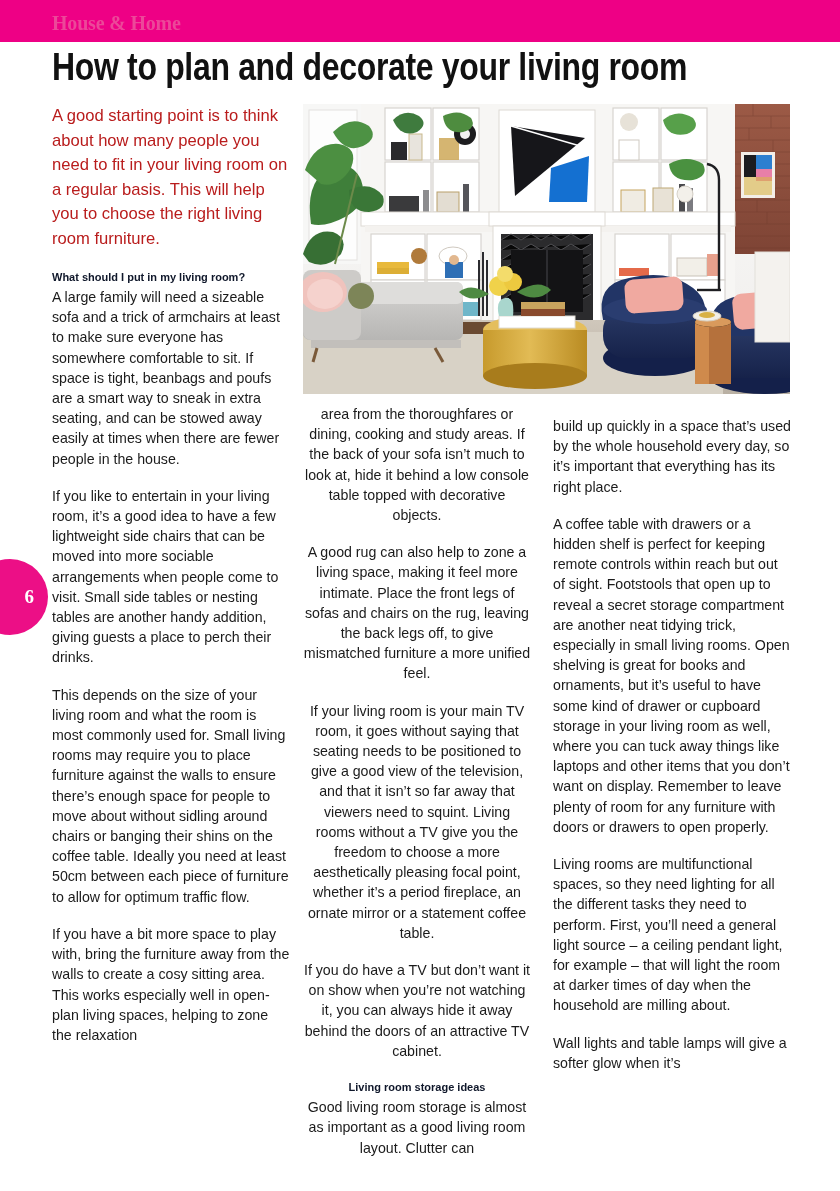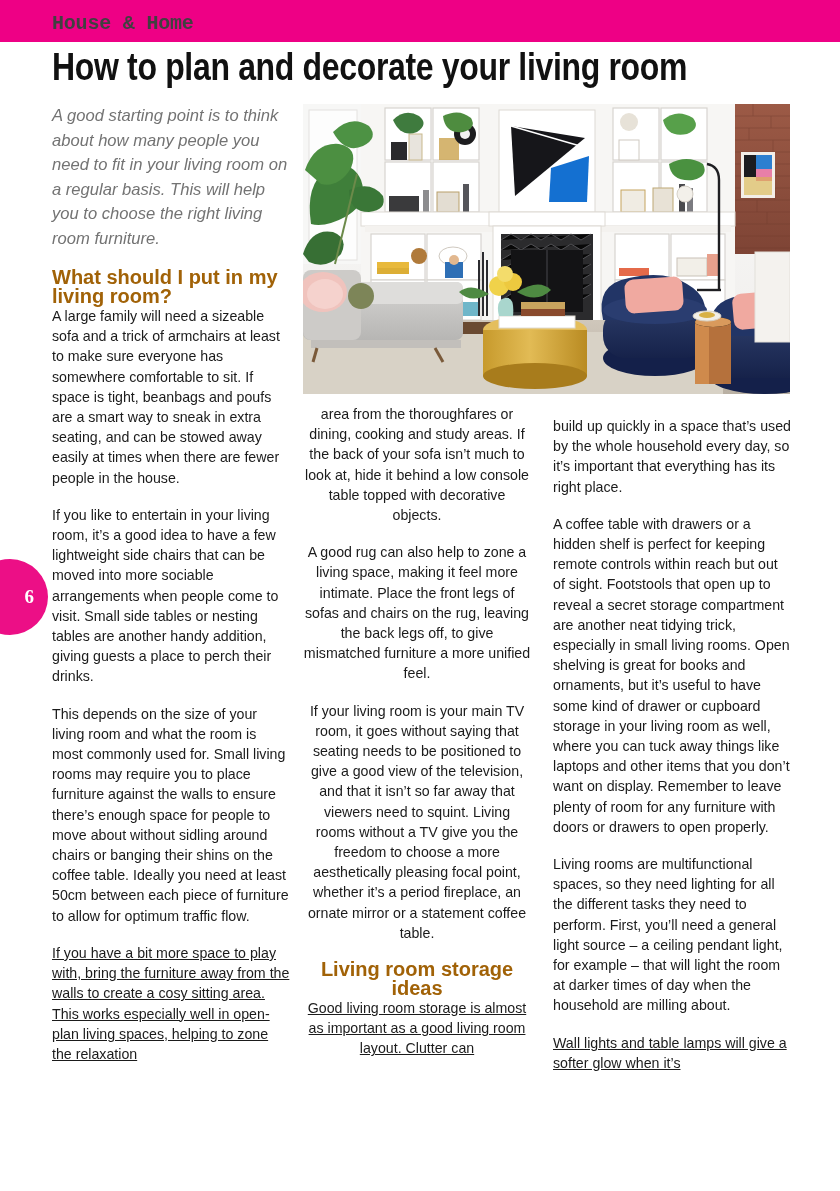--- a/index.html
+++ b/index.html
@@ -25,22 +25,22 @@
     height: 42px;
     background: #ee0085;
   }
   .kicker-text {
     position: absolute;
     left: 52px;
     top: 12px;
     font-size: 20px;
     font-weight: bold;
     letter-spacing: -0.2px;
-    color: #404040;
-    font-family: Liberation Mono, monospace;
+    color: #ec4899;
+    font-family: Liberation Serif, serif;
   }
 
   
   .headline {
     position: absolute;
     left: 52px;
     top: 46px;
     width: 760px;
     font-family: "Liberation Sans Narrow", "Liberation Sans", sans-serif;
     font-weight: bold;
@@ -97,35 +97,33 @@
   }
   .col1 { left: 52px;  width: 238px; }
   .col2 { left: 303px; width: 228px; top: 404px; text-align: center; }
   .col3 { left: 553px; width: 238px; top: 416px; }
 
   .col p {
     margin: 0 0 17px 0;
   }
   .col p.tight {
     margin-bottom: 0;
-    text-decoration: underline;
   }
   .col h3 {
     margin: 0;
-    font-size: 20px;
+    font-size: 11px;
     line-height: 19px;
     font-weight: bold;
-    color: #a16207;
+    color: #0f172a;
   }
   .intro {
-    font-style: italic;
     font-size: 16.6px;
     line-height: 24.5px;
     margin: 0 0 20px 0;
-    color: #737373;
+    color: #b91c1c;
   }
 </style>
 </head>
 <body>
 
 <div class="kicker-bar"></div>
 <div class="kicker-text">House &amp; Home</div>
 <div class="headline">How to plan and decorate your living room</div>
 
 <div class="hero-photo">
@@ -386,20 +384,21 @@
   <p>A large family will need a sizeable sofa and a trick of armchairs at least to make sure everyone has somewhere comfortable to sit. If space is tight, beanbags and poufs are a smart way to sneak in extra seating, and can be stowed away easily at times when there are fewer people in the house.</p>
   <p>If you like to entertain in your living room, it’s a good idea to have a few lightweight side chairs that can be moved into more sociable arrangements when people come to visit. Small side tables or nesting tables are another handy addition, giving guests a place to perch their drinks.</p>
   <p>This depends on the size of your living room and what the room is most commonly used for. Small living rooms may require you to place furniture against the walls to ensure there’s enough space for people to move about without sidling around chairs or banging their shins on the coffee table. Ideally you need at least 50cm between each piece of furniture to allow for optimum traffic flow.</p>
   <p class="tight">If you have a bit more space to play with, bring the furniture away from the walls to create a cosy sitting area. This works especially well in open-plan living spaces, helping to zone the relaxation</p>
 </div>
 
 <div class="col col2">
   <p>area from the thoroughfares or dining, cooking and study areas. If the back of your sofa isn’t much to look at, hide it behind a low console table topped with decorative objects.</p>
   <p>A good rug can also help to zone a living space, making it feel more intimate. Place the front legs of sofas and chairs on the rug, leaving the back legs off, to give mismatched furniture a more unified feel.</p>
   <p>If your living room is your main TV room, it goes without saying that seating needs to be positioned to give a good view of the television, and that it isn’t so far away that viewers need to squint. Living rooms without a TV give you the freedom to choose a more aesthetically pleasing focal point, whether it’s a period fireplace, an ornate mirror or a statement coffee table.</p>
+  <p>If you do have a TV but don’t want it on show when you’re not watching it, you can always hide it away behind the doors of an attractive TV cabinet.</p>
   <h3>Living room storage ideas</h3>
   <p class="tight">Good living room storage is almost as important as a good living room layout. Clutter can</p>
 </div>
 
 <div class="col col3">
   <p>build up quickly in a space that’s used by the whole household every day, so it’s important that everything has its right place.</p>
   <p>A coffee table with drawers or a hidden shelf is perfect for keeping remote controls within reach but out of sight. Footstools that open up to reveal a secret storage compartment are another neat tidying trick, especially in small living rooms. Open shelving is great for books and ornaments, but it’s useful to have some kind of drawer or cupboard storage in your living room as well, where you can tuck away things like laptops and other items that you don’t want on display. Remember to leave plenty of room for any furniture with doors or drawers to open properly.</p>
   <p>Living rooms are multifunctional spaces, so they need lighting for all the different tasks they need to perform. First, you’ll need a general light source – a ceiling pendant light, for example – that will light the room at darker times of day when the household are milling about.</p>
   <p class="tight">Wall lights and table lamps will give a softer glow when it’s</p>
 </div>

